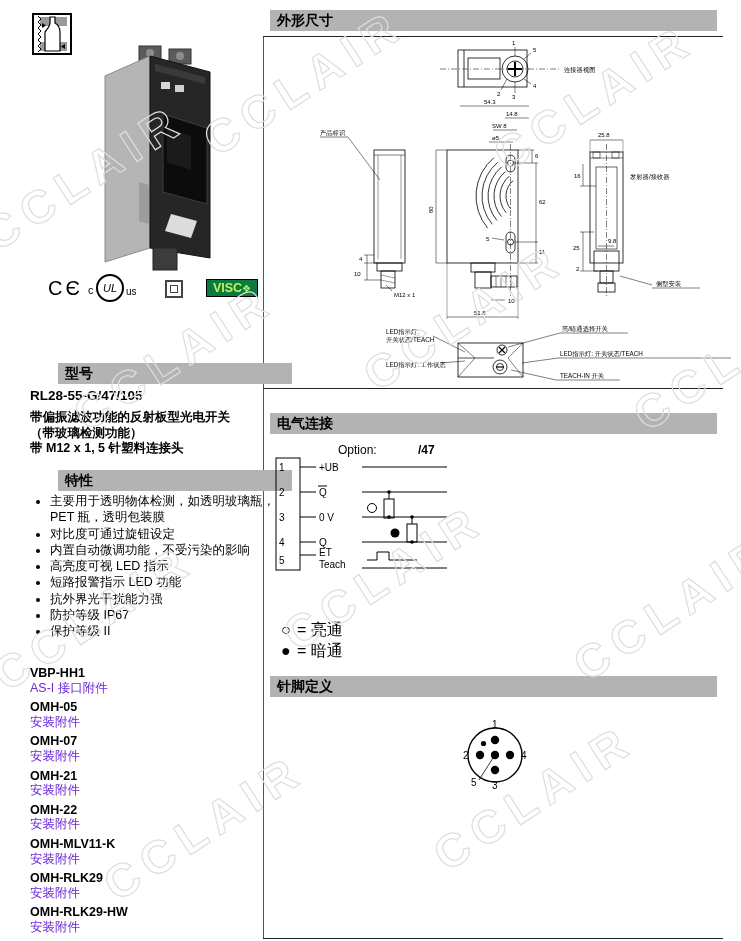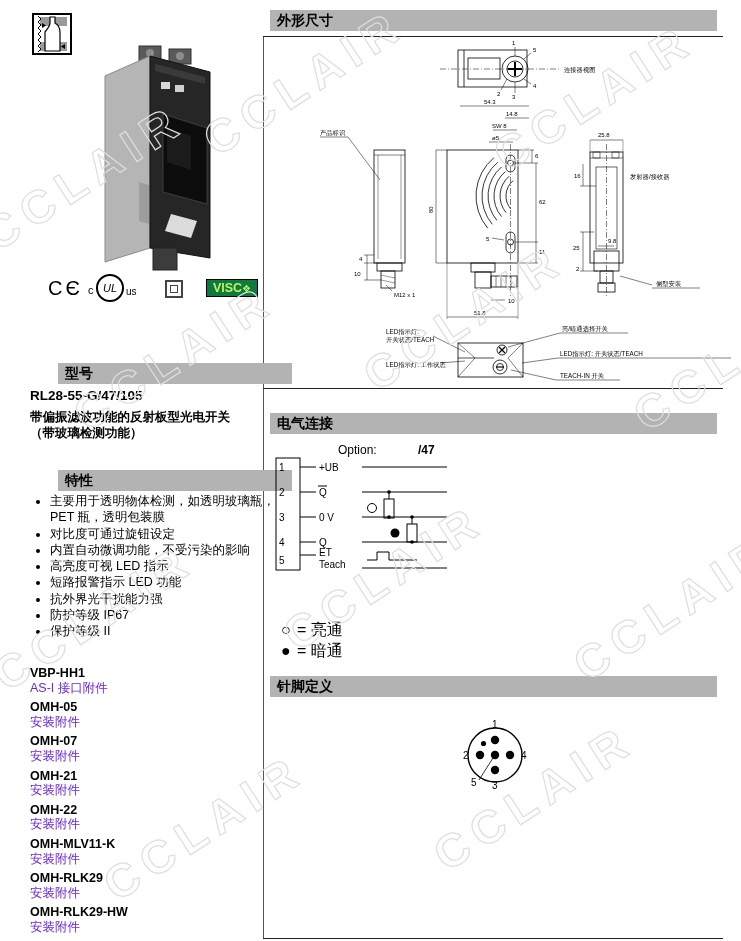--- a/index.html
+++ b/index.html
@@ -103,20 +103,21 @@
     <span class="visc" style="background:#0f7a3d">
       <span>VISC</span><span class="visc-sym">❖</span>
     </span>
   </div>
 
   <div class="hdr left" style="top:363px">型号</div>
   <div class="txt model-name" style="left:30px;top:388px">RL28-55-G/47/105</div>
   <div class="txt model-desc" style="left:30px;top:410px;width:230px">
     <div>带偏振滤波功能的反射板型光电开关</div>
     <div>（带玻璃检测功能）</div>
+    <div>带 M12 x 1, 5 针塑料连接头</div>
   </div>
 
   <div class="hdr left" style="top:470px">特性</div>
   <div class="txt" style="left:32px;top:493px">
     <ul class="features">
       <li>主要用于透明物体检测，如透明玻璃瓶， PET 瓶，透明包装膜</li>
       <li>对比度可通过旋钮设定</li>
       <li>内置自动微调功能，不受污染的影响</li>
       <li>高亮度可视 LED 指示</li>
       <li>短路报警指示 LED 功能</li>

